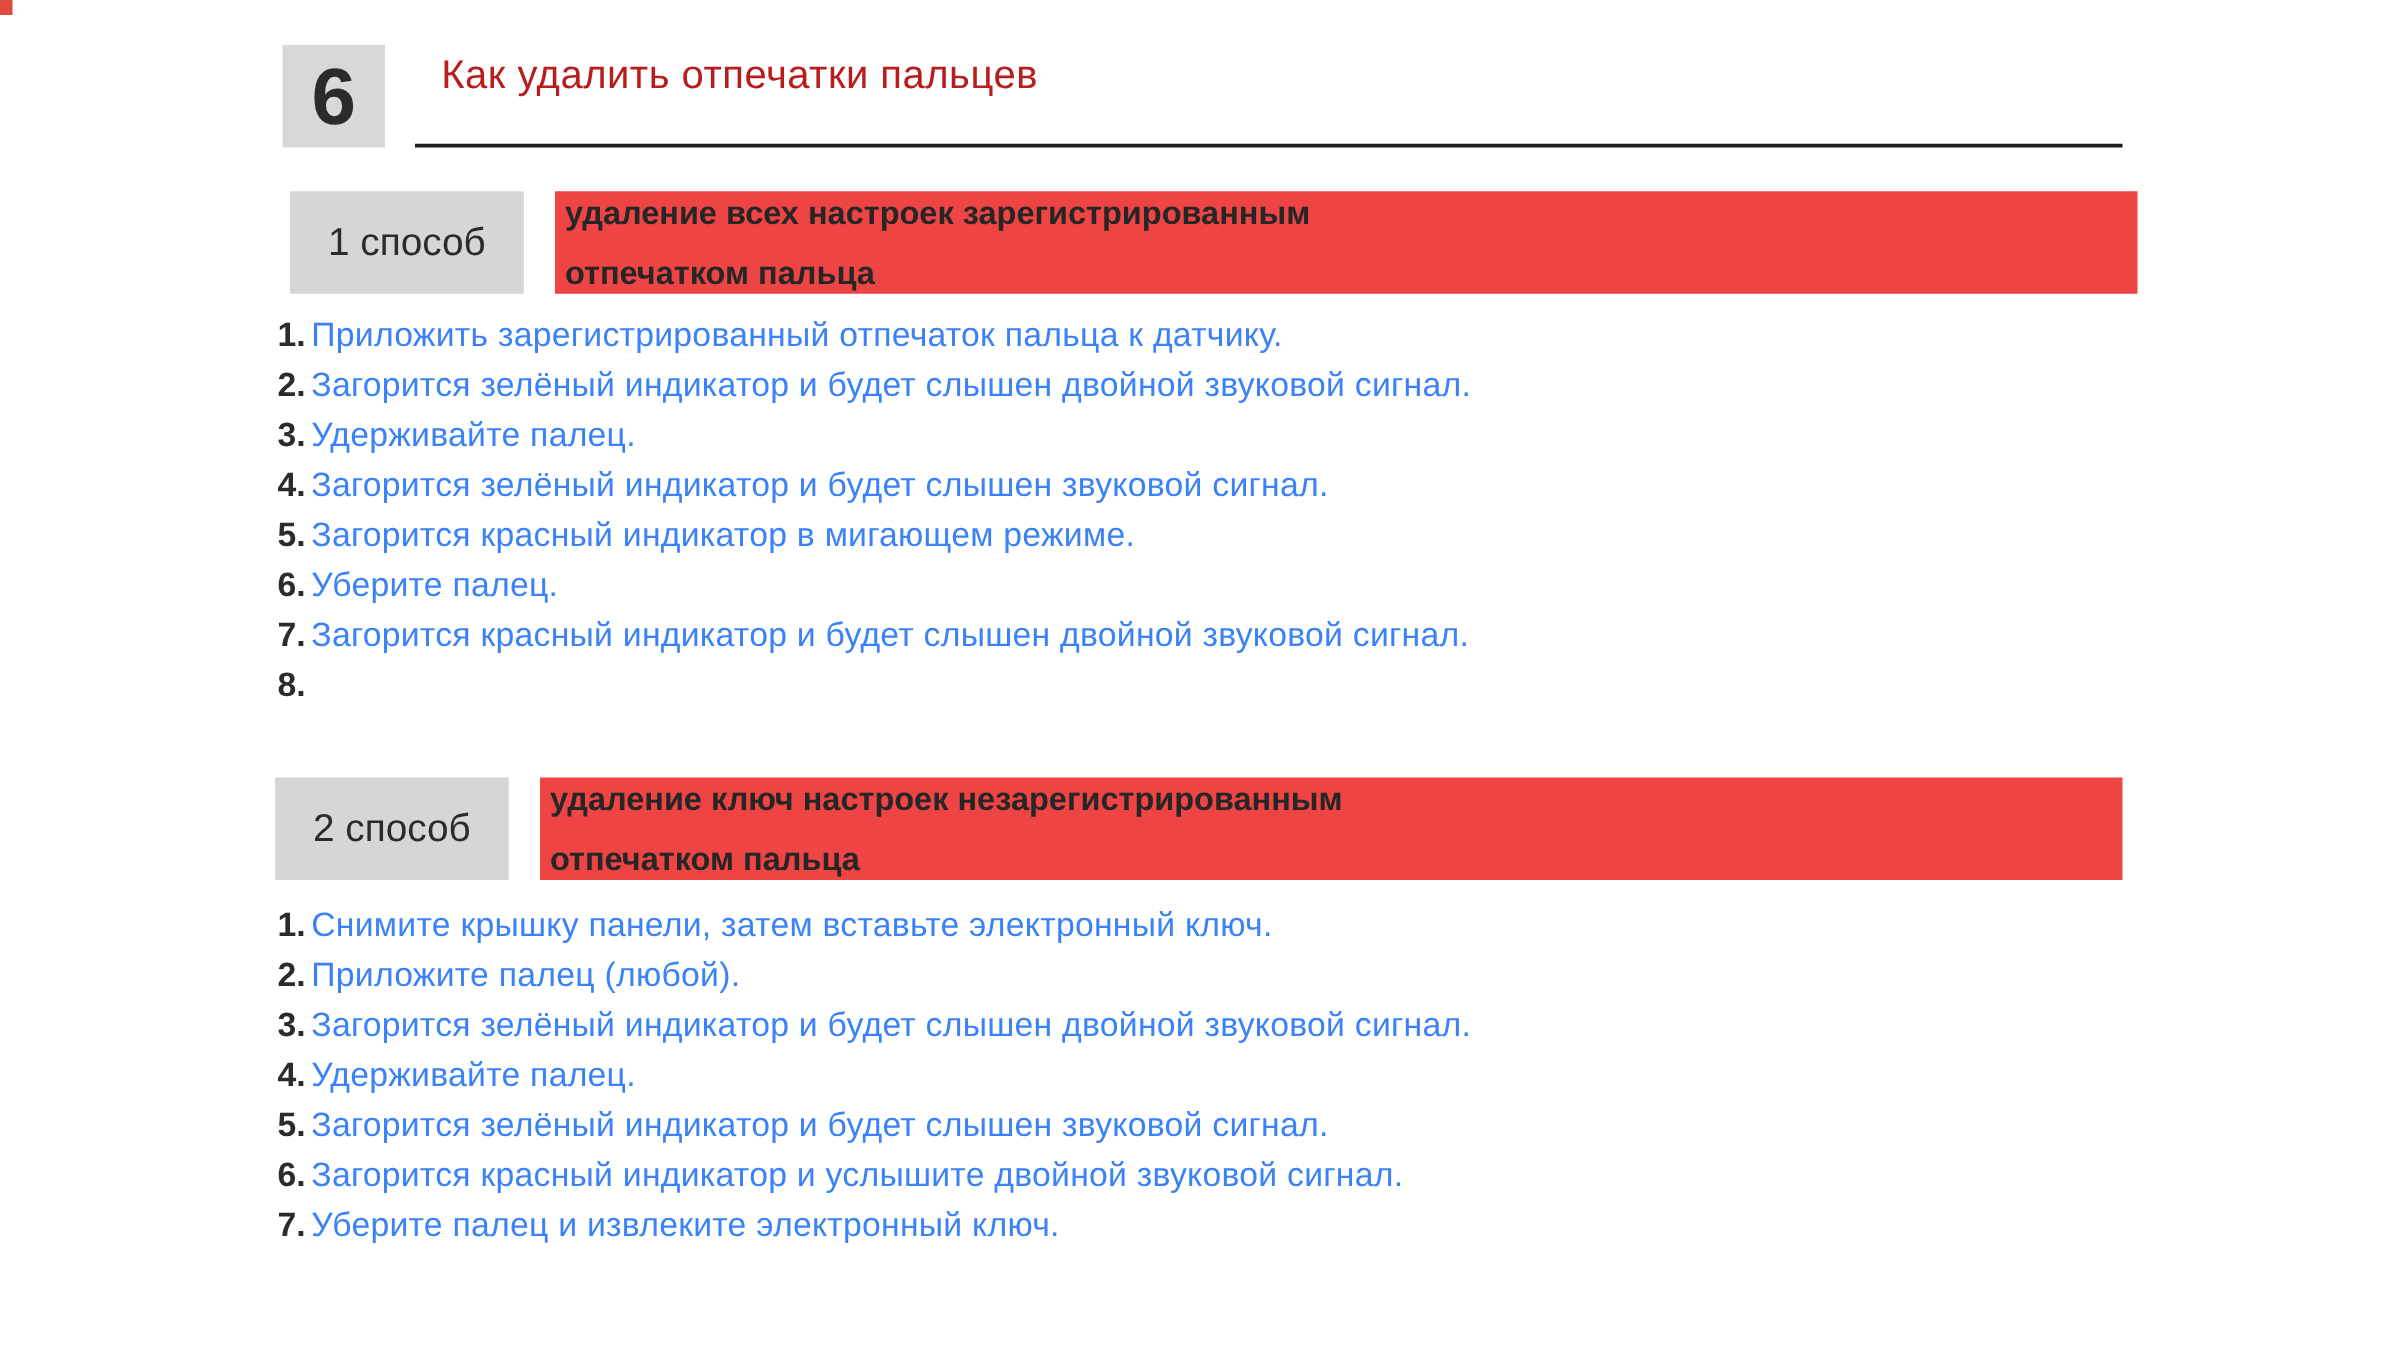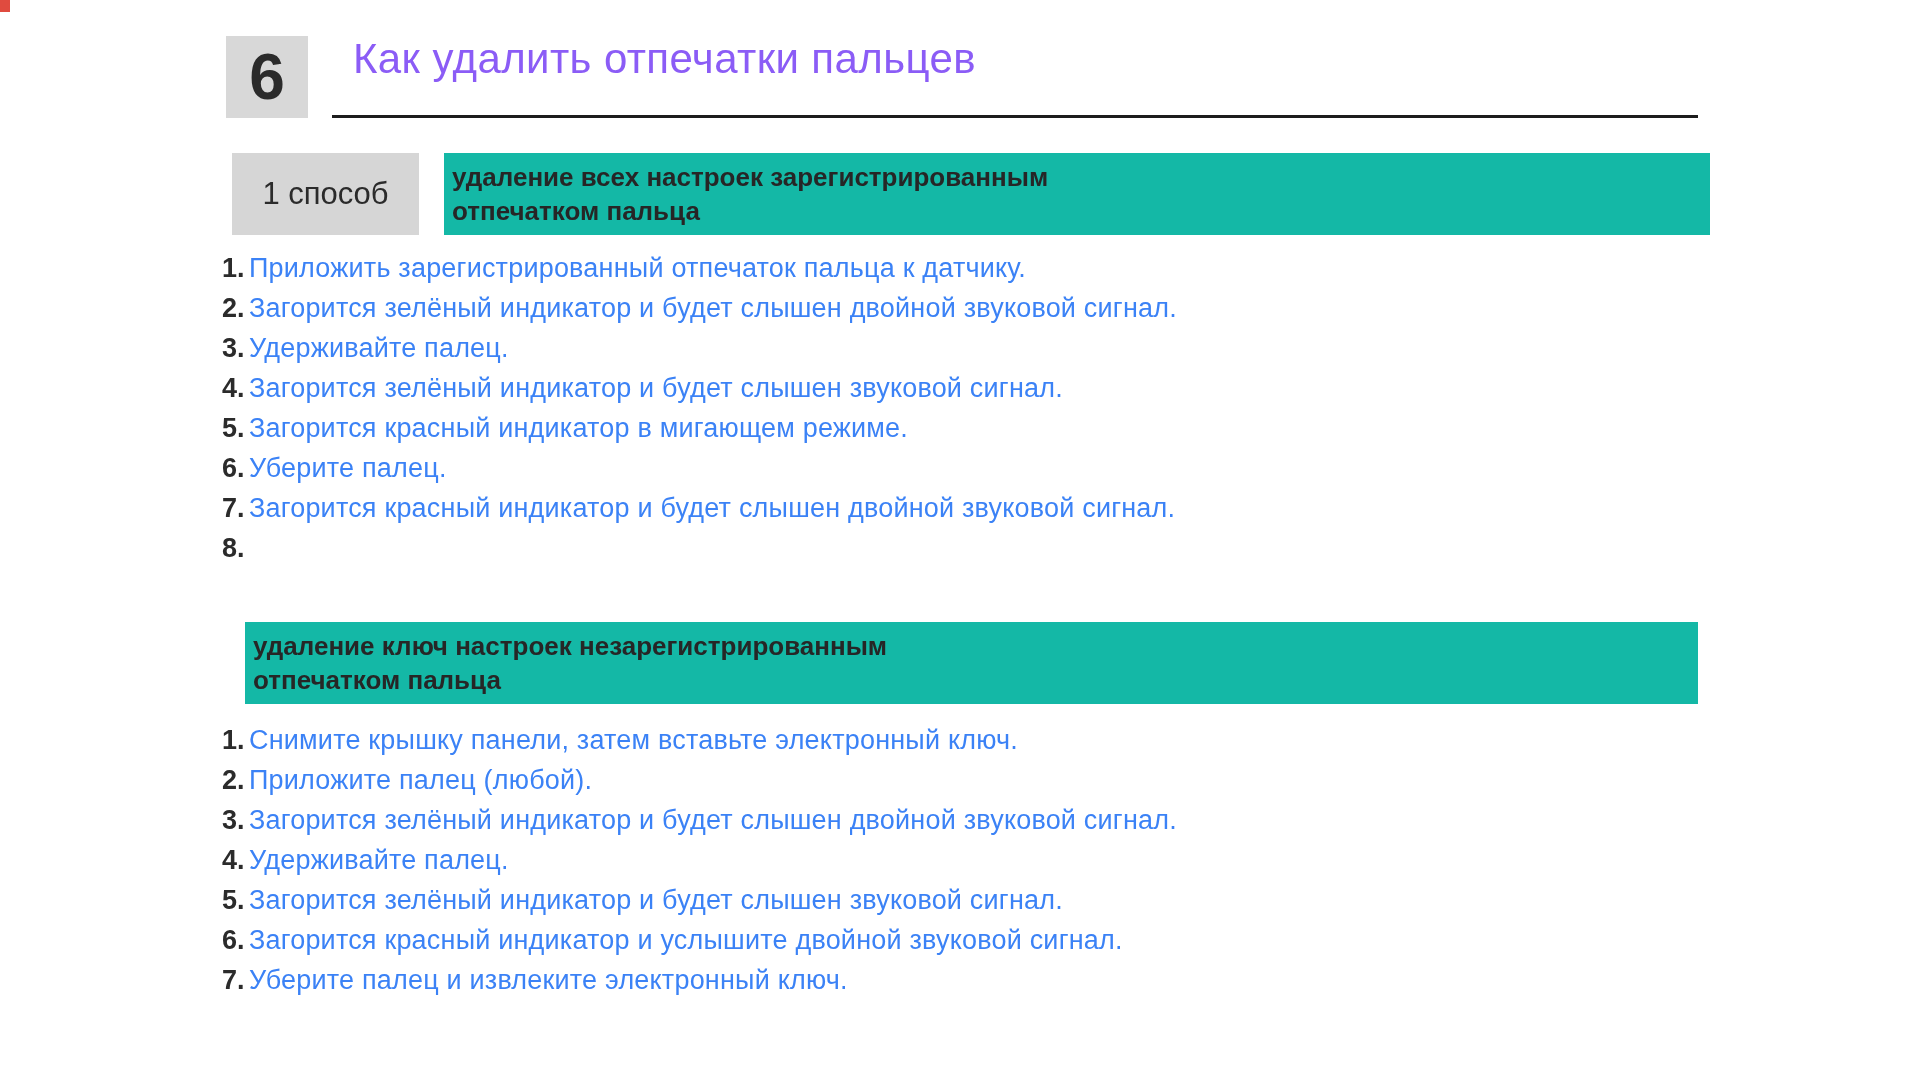--- a/index.html
+++ b/index.html
@@ -40,24 +40,24 @@
     align-items: center;
     justify-content: center;
     font-size: 64px;
     font-weight: 700;
     color: #2b2b2b;
   }
   .page-title {
     position: absolute;
     left: 353px;
     top: 38px;
-    font-size: 42px;
+    font-size: 32px;
     line-height: 42px;
     letter-spacing: 0.4px;
-    color: #8b5cf6;
+    color: #b91c1c;
     white-space: nowrap;
   }
   .title-rule {
     position: absolute;
     left: 332px;
     top: 115px;
     width: 1366px;
     height: 3px;
     background: #1d1d1d;
   }
@@ -79,24 +79,24 @@
     display: flex;
     align-items: center;
     justify-content: center;
     font-size: 31px;
     color: #2b2b2b;
     white-space: nowrap;
   }
   .method-banner {
     flex: 1;
     margin-left: 25px;
-    background: #14b8a6;
+    background: #ef4444;
     display: flex;
     flex-direction: column;
-    justify-content: center;
+    justify-content: space-between;
     padding-left: 8px;
     box-sizing: border-box;
   }
   .banner-line {
     font-size: 26px;
     font-weight: 700;
     line-height: 34px;
     color: #262626;
     white-space: nowrap;
   }
@@ -174,20 +174,21 @@
     <div class="step">
       <span class="step-num">7.</span>
       <span class="step-text">Загорится красный индикатор и будет слышен двойной звуковой сигнал.</span>
     </div>
     <div class="step">
       <span class="step-num">8.</span>
     </div>
   </div>
 
   <div class="method-row m1">
+    <div class="method-label">2 способ</div>
     <div class="method-banner">
       <div class="banner-line">удаление ключ настроек незарегистрированным</div>
       <div class="banner-line">отпечатком пальца</div>
     </div>
   </div>
 
   <div class="steps s1">
     <div class="step">
       <span class="step-num">1.</span>
       <span class="step-text">Снимите крышку панели, затем вставьте электронный ключ.</span>

